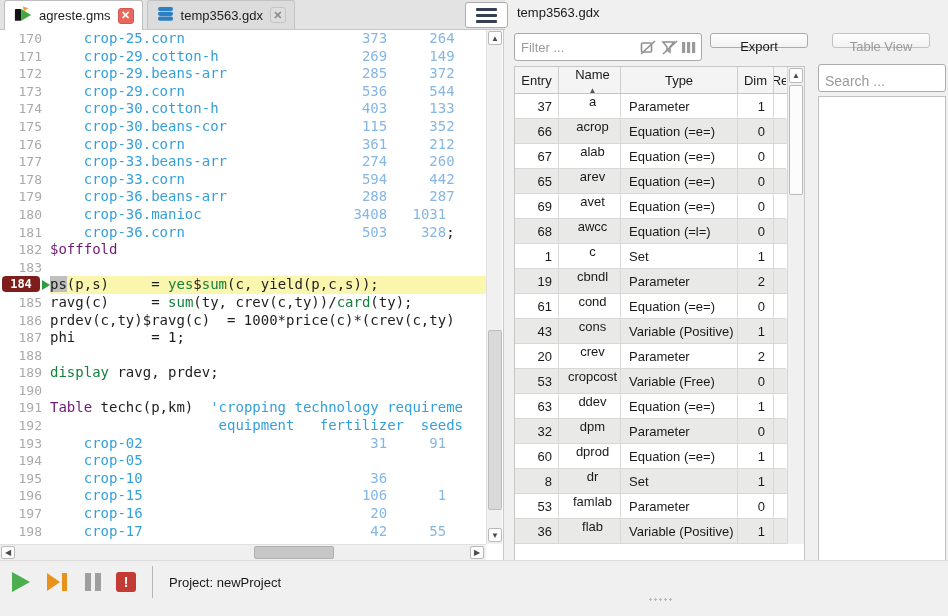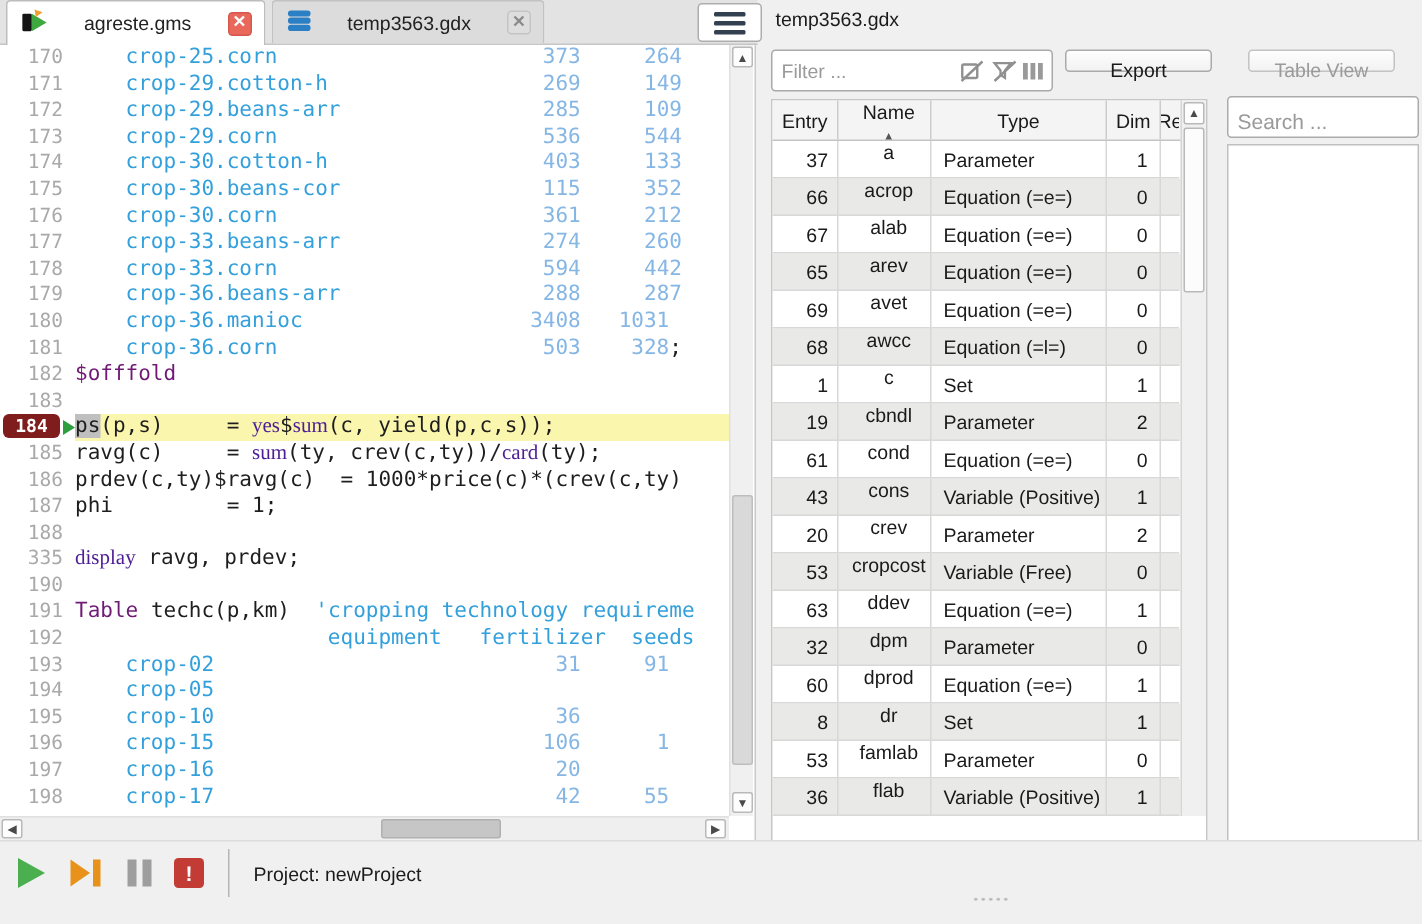--- a/index.html
+++ b/index.html
@@ -1,39 +1,39 @@
 <!DOCTYPE html>
 <html><head>
 <meta charset="utf-8">
 <style>
   * { margin:0; padding:0; box-sizing:border-box; }
   html,body { width:948px; height:616px; overflow:hidden; }
   body { font-family:"Liberation Sans", sans-serif; background:#f0f0f0; position:relative; font-size:13px; color:#1a1a1a; }
 
   
   .tabbar { position:absolute; left:0; top:0; width:505px; height:30px; background:#e3e3e3; border-bottom:1px solid #c6c6c6; display:flex; align-items:flex-end; }
-  .tab { height:29px; display:flex; align-items:center; gap:24px; padding:0 8px 0 9px; border:1px solid #c2c2c2; border-bottom:none; border-radius:3px 3px 0 0; background:#dcdcdc; margin-left:4px; cursor:default; }
+  .tab { height:29px; display:flex; align-items:center; gap:7px; padding:0 8px 0 9px; border:1px solid #c2c2c2; border-bottom:none; border-radius:3px 3px 0 0; background:#dcdcdc; margin-left:4px; cursor:default; }
   .tab.active { background:#ffffff; height:30px; margin-bottom:-1px; border-color:#bdbdbd; }
   .tab-label { font-size:13px; color:#222; white-space:nowrap; }
   .close-btn { width:16px; height:16px; border-radius:3px; display:flex; align-items:center; justify-content:center; font-size:11px; line-height:1; font-weight:bold; }
   .close-red { background:#e8695c; color:#fff; border:1px solid #d4584c; }
   .close-gray { background:#dedede; color:#8a8a8a; border:1px solid #c4c4c4; }
   .hamburger { position:absolute; left:465px; top:2px; width:43px; height:26px; background:#fff; border:1px solid #adadad; border-radius:3px; display:flex; flex-direction:column; justify-content:center; align-items:center; gap:3px; }
   .hamburger span { display:block; width:21px; height:3px; background:#33404f; border-radius:1px; }
 
   
   .editor-panel { position:absolute; left:0; top:30px; width:504px; height:530px; background:#ffffff; border-right:1px solid #c9c9c9; }
   .code-area { position:absolute; left:0; top:0; width:486px; height:514px; overflow:hidden; font-family:"DejaVu Sans Mono", monospace; font-size:14px; line-height:17.6px; }
   .code-line { display:flex; height:17.6px; white-space:pre; }
   .gutter { flex:0 0 50px; text-align:right; padding-right:8px; color:#a9a9a9; position:relative; font-size:13px; }
   .code-text { flex:1 1 auto; white-space:pre; color:#1e1e1e; }
   .code-line.current .code-text { background:#fbf6ad; }
   .ln-badge { position:absolute; left:2px; top:0px; width:38px; height:16px; background:#7f1d1d; border-radius:4px; color:#fff; font-weight:bold; text-align:center; line-height:16px; font-size:12px; }
   .ln-arrow { position:absolute; left:42px; top:4px; width:0; height:0; border-left:8px solid #2e9e3e; border-top:5px solid transparent; border-bottom:5px solid transparent; }
-  .c-b { color:#33a0dc; } .c-n { color:#85b6e4; } .c-k { color:#4c1d95;font-family:Liberation Serif, serif; }
+  .c-b { color:#33a0dc; } .c-n { color:#85b6e4; } .c-k { color:#15803d; }
   .c-p { color:#701a75; font-weight:normal; } .c-t { color:#1e1e1e; }
   .c-sel { color:#1e1e1e; background:#bfbfbf; }
 
   
   .sb-btn { position:absolute; background:#fdfdfd; border:1px solid #b9b9b9; border-radius:2px; display:flex; align-items:center; justify-content:center; font-size:8px; color:#4a4a4a; }
   .ed-vscroll { position:absolute; left:486px; top:0; width:16px; height:514px; background:#f0f0f0; border-left:1px solid #e0e0e0; }
   .ed-vthumb { position:absolute; left:1px; top:300px; width:14px; height:180px; background:#d9d9d9; border:1px solid #bdbdbd; border-radius:2px; }
   .ed-hscroll { position:absolute; left:0; top:514px; width:486px; height:16px; background:#efefef; border-top:1px solid #e0e0e0; }
   .ed-hthumb { position:absolute; top:1px; left:254px; width:80px; height:13px; background:#c6c6c6; border:1px solid #b0b0b0; border-radius:2px; }
 
@@ -115,38 +115,38 @@
     <span></span>
     <span></span>
   </div>
 
 <div class="gdx-title">temp3563.gdx</div>
 
 <div class="editor-panel">
   <div class="code-area">
       <div class="code-line"><span class="gutter">170</span><span class="code-text"><span class="c-b">    crop-25.corn</span><span class="c-t">                     </span><span class="c-n">373</span><span class="c-t">     </span><span class="c-n">264</span></span></div>
       <div class="code-line"><span class="gutter">171</span><span class="code-text"><span class="c-b">    crop-29.cotton-h</span><span class="c-t">                 </span><span class="c-n">269</span><span class="c-t">     </span><span class="c-n">149</span></span></div>
-      <div class="code-line"><span class="gutter">172</span><span class="code-text"><span class="c-b">    crop-29.beans-arr</span><span class="c-t">                </span><span class="c-n">285</span><span class="c-t">     </span><span class="c-n">109</span></span></div>
+      <div class="code-line"><span class="gutter">172</span><span class="code-text"><span class="c-b">    crop-29.beans-arr</span><span class="c-t">                </span><span class="c-n">285</span><span class="c-t">     </span><span class="c-n">372</span></span></div>
       <div class="code-line"><span class="gutter">173</span><span class="code-text"><span class="c-b">    crop-29.corn</span><span class="c-t">                     </span><span class="c-n">536</span><span class="c-t">     </span><span class="c-n">544</span></span></div>
       <div class="code-line"><span class="gutter">174</span><span class="code-text"><span class="c-b">    crop-30.cotton-h</span><span class="c-t">                 </span><span class="c-n">403</span><span class="c-t">     </span><span class="c-n">133</span></span></div>
       <div class="code-line"><span class="gutter">175</span><span class="code-text"><span class="c-b">    crop-30.beans-cor</span><span class="c-t">                </span><span class="c-n">115</span><span class="c-t">     </span><span class="c-n">352</span></span></div>
       <div class="code-line"><span class="gutter">176</span><span class="code-text"><span class="c-b">    crop-30.corn</span><span class="c-t">                     </span><span class="c-n">361</span><span class="c-t">     </span><span class="c-n">212</span></span></div>
       <div class="code-line"><span class="gutter">177</span><span class="code-text"><span class="c-b">    crop-33.beans-arr</span><span class="c-t">                </span><span class="c-n">274</span><span class="c-t">     </span><span class="c-n">260</span></span></div>
       <div class="code-line"><span class="gutter">178</span><span class="code-text"><span class="c-b">    crop-33.corn</span><span class="c-t">                     </span><span class="c-n">594</span><span class="c-t">     </span><span class="c-n">442</span></span></div>
       <div class="code-line"><span class="gutter">179</span><span class="code-text"><span class="c-b">    crop-36.beans-arr</span><span class="c-t">                </span><span class="c-n">288</span><span class="c-t">     </span><span class="c-n">287</span></span></div>
       <div class="code-line"><span class="gutter">180</span><span class="code-text"><span class="c-b">    crop-36.manioc</span><span class="c-t">                  </span><span class="c-n">3408</span><span class="c-t">   </span><span class="c-n">1031</span></span></div>
       <div class="code-line"><span class="gutter">181</span><span class="code-text"><span class="c-b">    crop-36.corn</span><span class="c-t">                     </span><span class="c-n">503</span><span class="c-t">    </span><span class="c-n">328</span><span class="c-t">;</span></span></div>
       <div class="code-line"><span class="gutter">182</span><span class="code-text"><span class="c-p">$offfold</span></span></div>
       <div class="code-line"><span class="gutter">183</span><span class="code-text"></span></div>
       <div class="code-line current"><span class="gutter"><span class="ln-badge">184</span><span class="ln-arrow"></span></span><span class="code-text"><span class="c-sel">ps</span><span class="c-t">(p,s)</span><span class="c-t">     </span><span class="c-t">= </span><span class="c-k">yes</span><span class="c-t">$</span><span class="c-k">sum</span><span class="c-t">(c, yield(p,c,s));</span></span></div>
       <div class="code-line"><span class="gutter">185</span><span class="code-text"><span class="c-t">ravg(c)</span><span class="c-t">     </span><span class="c-t">= </span><span class="c-k">sum</span><span class="c-t">(ty, crev(c,ty))/</span><span class="c-k">card</span><span class="c-t">(ty);</span></span></div>
       <div class="code-line"><span class="gutter">186</span><span class="code-text"><span class="c-t">prdev(c,ty)$ravg(c)  = 1000*price(c)*(crev(c,ty)</span></span></div>
       <div class="code-line"><span class="gutter">187</span><span class="code-text"><span class="c-t">phi</span><span class="c-t">         </span><span class="c-t">= 1;</span></span></div>
       <div class="code-line"><span class="gutter">188</span><span class="code-text"></span></div>
-      <div class="code-line"><span class="gutter">335</span><span class="code-text"><span class="c-k">display</span><span class="c-t"> ravg, prdev;</span></span></div>
+      <div class="code-line"><span class="gutter">189</span><span class="code-text"><span class="c-k">display</span><span class="c-t"> ravg, prdev;</span></span></div>
       <div class="code-line"><span class="gutter">190</span><span class="code-text"></span></div>
       <div class="code-line"><span class="gutter">191</span><span class="code-text"><span class="c-p">Table</span><span class="c-t"> techc(p,km)  </span><span class="c-b">'cropping technology requireme</span></span></div>
       <div class="code-line"><span class="gutter">192</span><span class="code-text"><span class="c-b">                    equipment   fertilizer  seeds</span></span></div>
       <div class="code-line"><span class="gutter">193</span><span class="code-text"><span class="c-b">    crop-02</span><span class="c-t">                           </span><span class="c-n">31</span><span class="c-t">     </span><span class="c-n">91</span></span></div>
       <div class="code-line"><span class="gutter">194</span><span class="code-text"><span class="c-b">    crop-05</span></span></div>
       <div class="code-line"><span class="gutter">195</span><span class="code-text"><span class="c-b">    crop-10</span><span class="c-t">                           </span><span class="c-n">36</span></span></div>
       <div class="code-line"><span class="gutter">196</span><span class="code-text"><span class="c-b">    crop-15</span><span class="c-t">                          </span><span class="c-n">106</span><span class="c-t">      </span><span class="c-n">1</span></span></div>
       <div class="code-line"><span class="gutter">197</span><span class="code-text"><span class="c-b">    crop-16</span><span class="c-t">                           </span><span class="c-n">20</span></span></div>
       <div class="code-line"><span class="gutter">198</span><span class="code-text"><span class="c-b">    crop-17</span><span class="c-t">                           </span><span class="c-n">42</span><span class="c-t">     </span><span class="c-n">55</span></span></div>
     </div>

